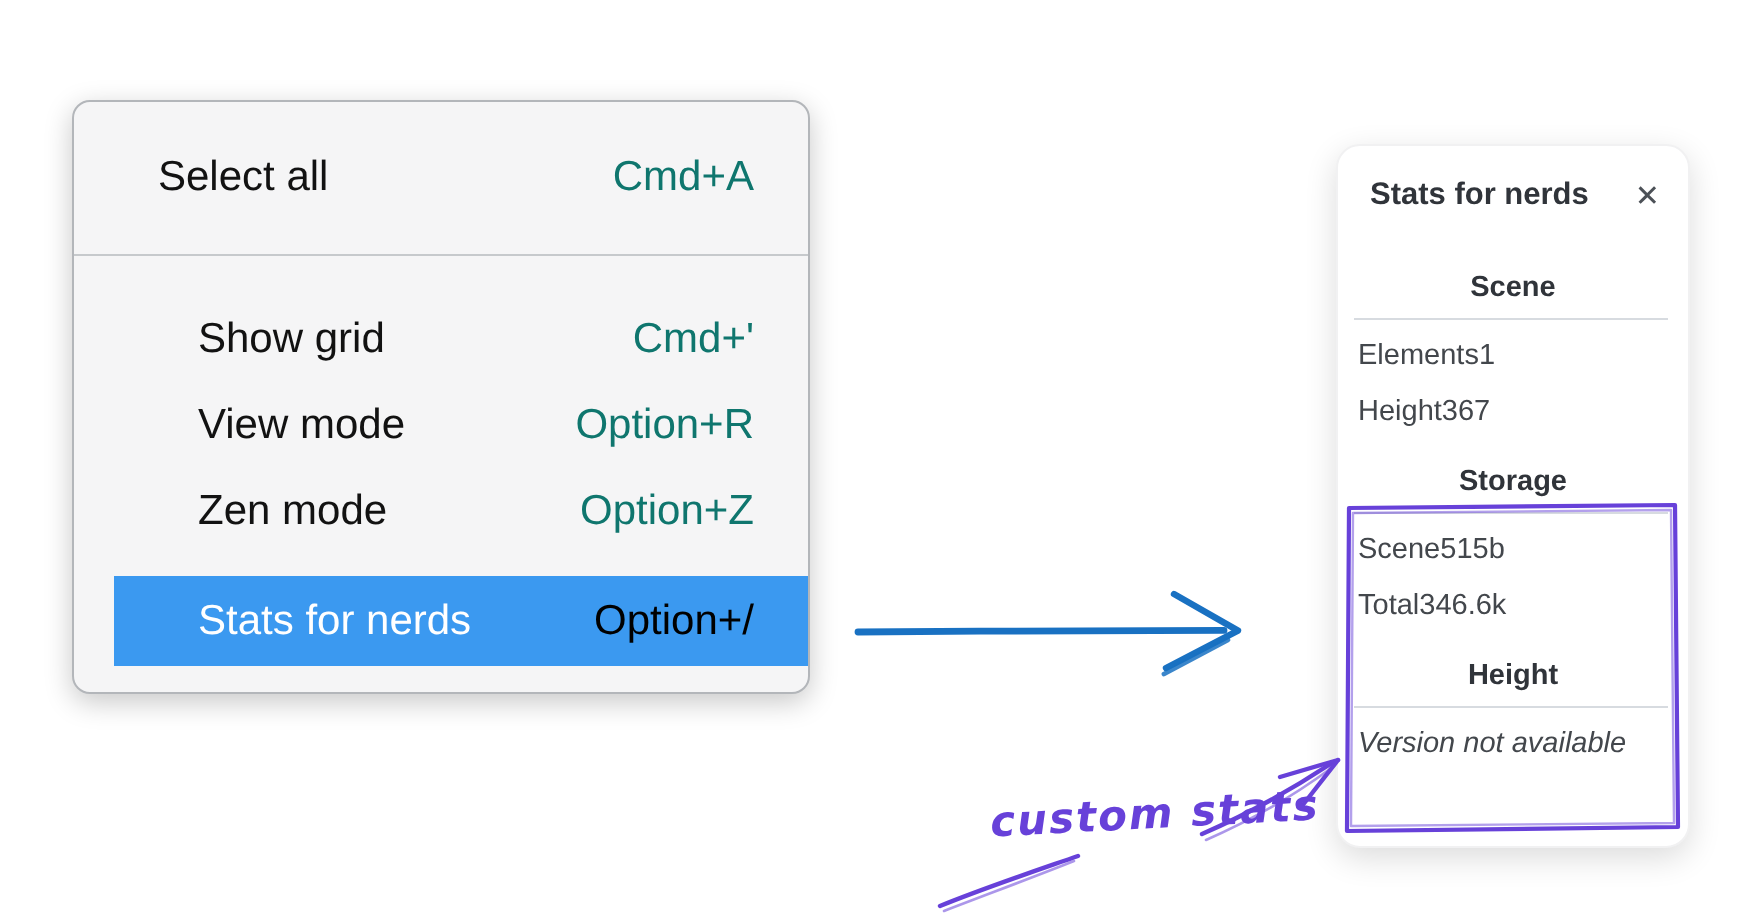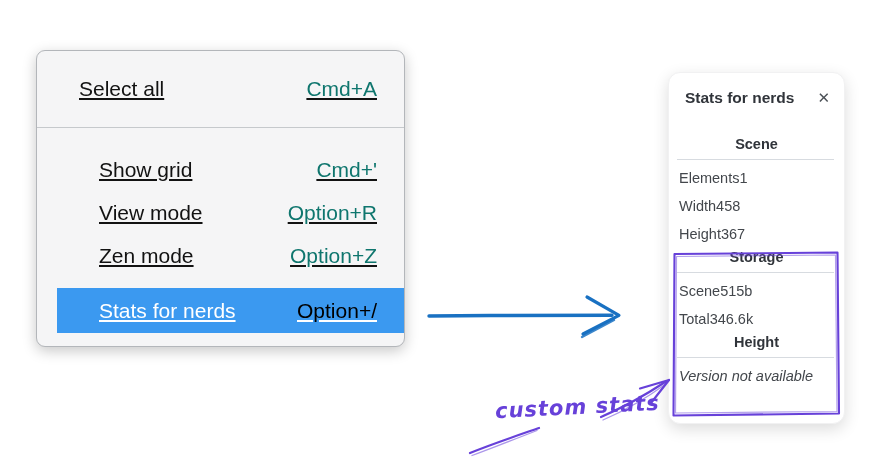--- a/index.html
+++ b/index.html
@@ -19,21 +19,20 @@
     border:1px solid #b3b6ba;
     border-radius:9px;
     box-shadow:0 4px 14px rgba(0,0,0,.22);
     overflow:hidden;
   }
   .menu-item {
     display:flex; justify-content:space-between; align-items:center;
     height:43px; padding:0 27px 0 42px;
     font-size:21px; color:#121212;
     cursor:default;
-    text-decoration:underline;
   }
   .menu-item.tall { height:76px; }
   .menu-divider { height:0; border-top:1px solid #c6c9cc; }
   .menu-group { padding-top:20px;padding-left:20px; }
   .mi-short { color:#0f766e; }
   .menu-item.highlighted {
     height:45px; margin-top:11px;
     background:#3b99f0; color:#ffffff;
   }
   .menu-item.highlighted .mi-short { color:#000000; }
@@ -55,21 +54,21 @@
   .panel-title { font-weight:bold; font-size:15.5px; color:#30343a; }
   .panel-close {
     border:none; background:none; font-size:15px; color:#4c5157;
     line-height:18px; cursor:pointer; padding:0 2px;
     font-family:"DejaVu Sans", sans-serif;
   }
   .section-heading {
     text-align:center; font-weight:bold; font-size:14.5px; color:#30343a;
     margin-top:27px; line-height:18px;
   }
-  .section-heading.mid { margin-top:4px; }
+  .section-heading.mid { margin-top:16px; }
   .section-divider { border-top:1px solid #d7dbe0; margin:6px 10px 0 8px; }
   .stat-row {
     display:flex; justify-content:flex-start;
     margin:9px 13px 0 10px; line-height:19px;
   }
   .stat-note { margin:9px 13px 0 10px; line-height:19px;font-style:italic; }
 
   
   .overlay {
     position:absolute; left:0; top:0; width:873px; height:461px;
@@ -120,24 +119,20 @@
     <button class="panel-close">✕</button>
   </div>
 
   <div class="section-heading">Scene</div>
   <div class="section-divider"></div>
   <div class="stat-row">
     <span>Elements</span>
     <span>1</span>
   </div>
   <div class="stat-row">
-    <span>Width</span>
-    <span>458</span>
-  </div>
-  <div class="stat-row">
     <span>Height</span>
     <span>367</span>
   </div>
 
   <div class="section-heading mid">Storage</div>
   <div class="section-divider"></div>
   <div class="stat-row">
     <span>Scene</span>
     <span>515b</span>
   </div>

